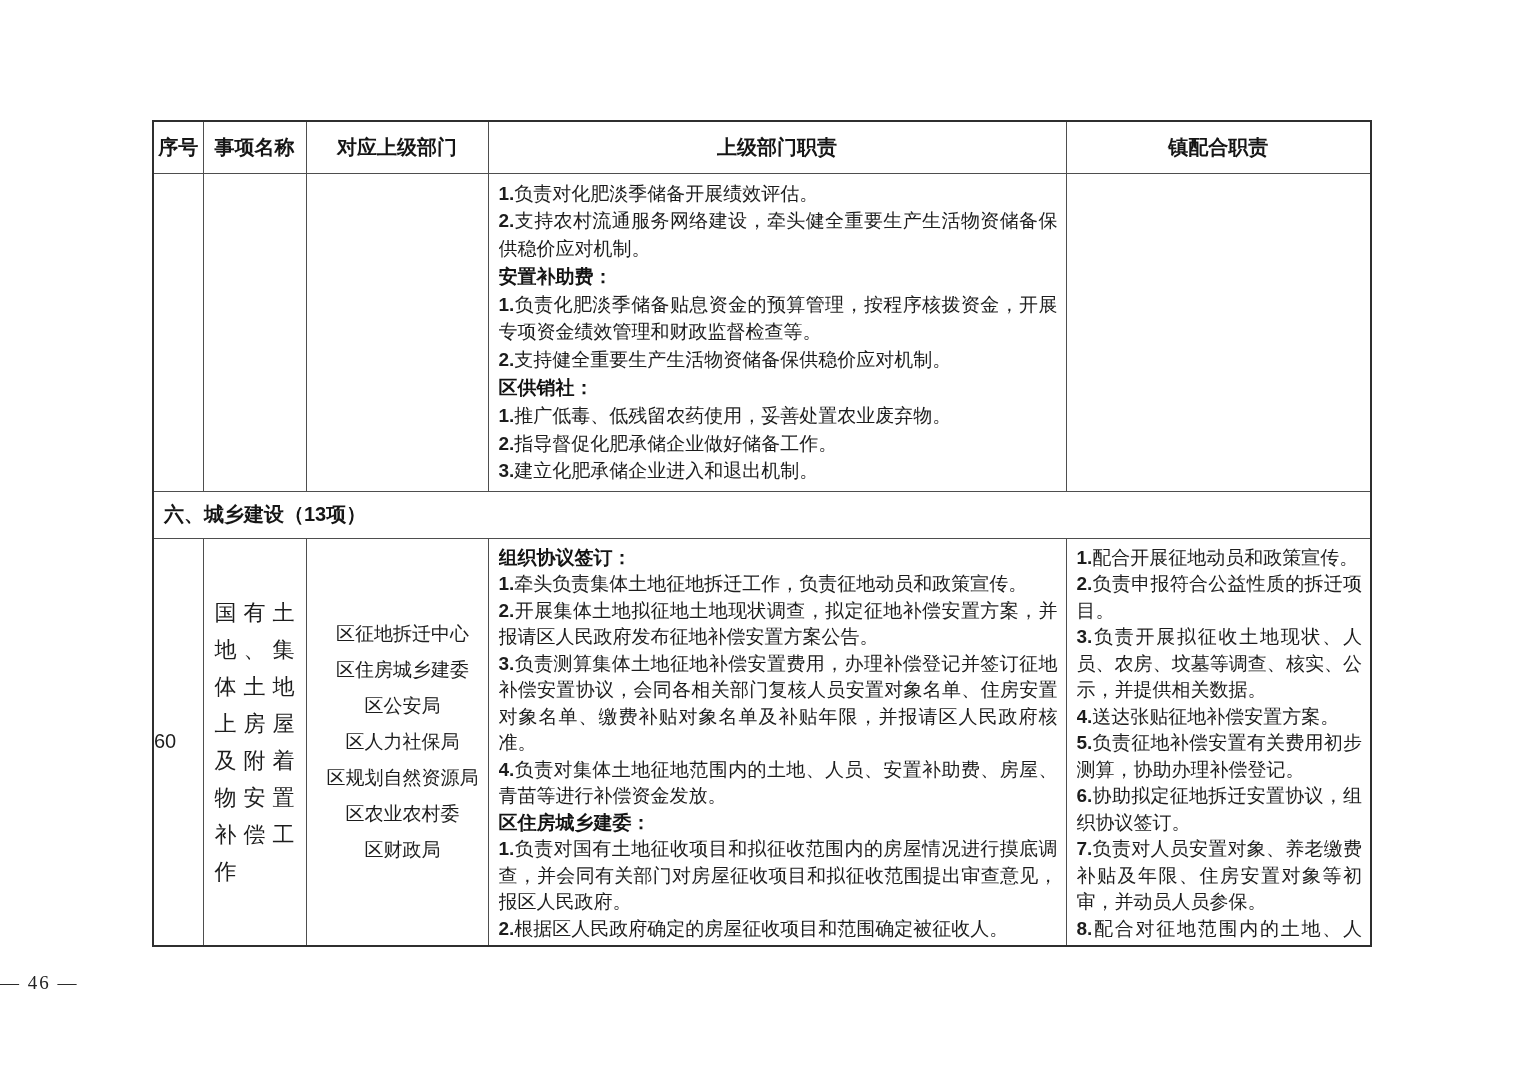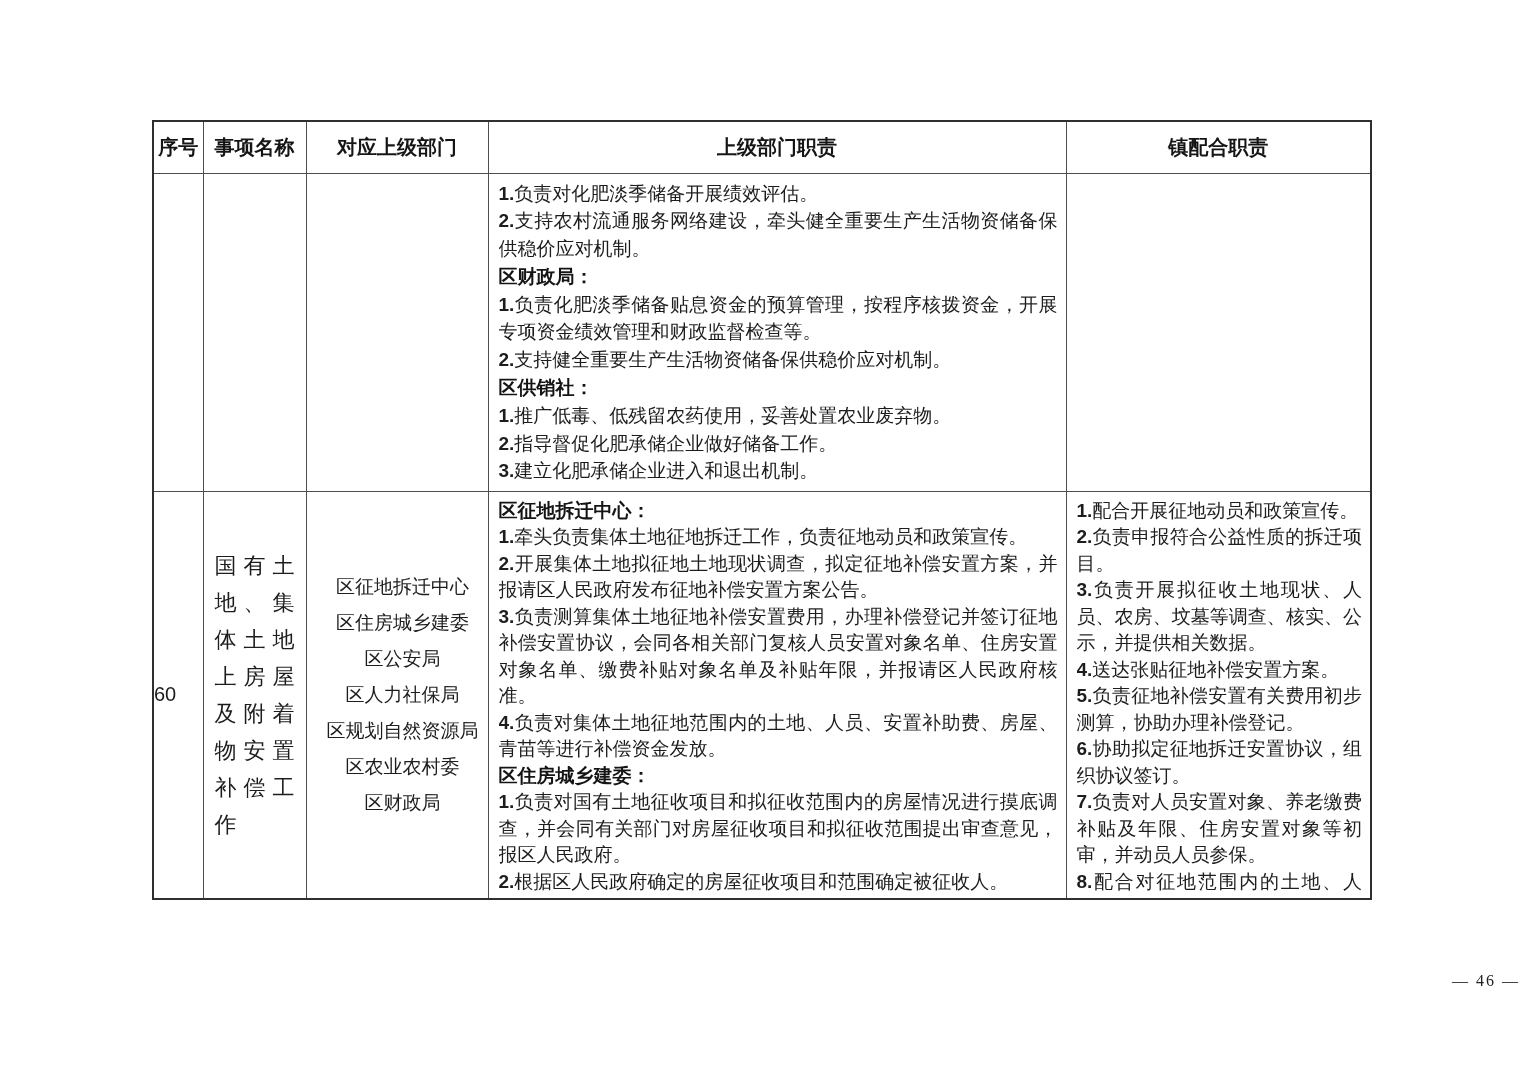--- a/index.html
+++ b/index.html
@@ -49,21 +49,21 @@
   }
   .entry-0 .duty-item, .entry-0 .duty-org { line-height:27.8px; }
   .entry-1 .duty-item, .entry-1 .duty-org { line-height:26.5px; }
   .duty-org { font-weight:bold; color:#141414; }
   .num {
     font-family:"Liberation Sans","DejaVu Sans",sans-serif;
     font-weight:bold;
   }
   .page-number {
     position:absolute; top:972px; left:0; width:1520px;
-    text-align:right; font-size:16px; letter-spacing:2px;
+    text-align:left; font-size:19px; letter-spacing:2px;
     font-family:"Liberation Serif","DejaVu Serif",serif; color:#222;
   }
 </style>
 </head>
 <body>
 
 <div class="page">
   <table class="main-table">
     <colgroup>
         <col class="c1">
@@ -85,50 +85,53 @@
         <tr class="entry-row entry-0">
           <td class="seq-cell"></td>
           <td class="name-cell">
             <div class="name-text"></div>
           </td>
           <td class="dept-cell"></td>
           <td class="duty-cell">
             <div class="clip clip-0">
               <p class="duty-item"><span class="num">1.</span><span class="txt">负责对化肥淡季储备开展绩效评估。</span></p>
               <p class="duty-item"><span class="num">2.</span><span class="txt">支持农村流通服务网络建设，牵头健全重要生产生活物资储备保供稳价应对机制。</span></p>
-              <p class="duty-org">区财政局：</p>
+              <p class="duty-org">安置补助费：</p>
               <p class="duty-item"><span class="num">1.</span><span class="txt">负责化肥淡季储备贴息资金的预算管理，按程序核拨资金，开展专项资金绩效管理和财政监督检查等。</span></p>
               <p class="duty-item"><span class="num">2.</span><span class="txt">支持健全重要生产生活物资储备保供稳价应对机制。</span></p>
               <p class="duty-org">区供销社：</p>
               <p class="duty-item"><span class="num">1.</span><span class="txt">推广低毒、低残留农药使用，妥善处置农业废弃物。</span></p>
               <p class="duty-item"><span class="num">2.</span><span class="txt">指导督促化肥承储企业做好储备工作。</span></p>
               <p class="duty-item"><span class="num">3.</span><span class="txt">建立化肥承储企业进入和退出机制。</span></p>
             </div>
           </td>
           <td class="town-cell">
             <div class="clip clip-0"></div>
           </td>
+        </tr>
+        <tr class="section-row">
+          <td colspan="5" class="section-cell">六、城乡建设（13项）</td>
         </tr>
         <tr class="entry-row entry-1">
           <td class="seq-cell">60</td>
           <td class="name-cell">
             <div class="name-text">国有土地、集体土地上房屋及附着物安置补偿工作</div>
           </td>
           <td class="dept-cell">
             <p class="dept-line">区征地拆迁中心</p>
             <p class="dept-line">区住房城乡建委</p>
             <p class="dept-line">区公安局</p>
             <p class="dept-line">区人力社保局</p>
             <p class="dept-line">区规划自然资源局</p>
             <p class="dept-line">区农业农村委</p>
             <p class="dept-line">区财政局</p>
           </td>
           <td class="duty-cell">
             <div class="clip clip-1">
-              <p class="duty-org">区征地拆迁中心：</p>
+              <p class="duty-org">组织协议签订：</p>
               <p class="duty-item"><span class="num">1.</span><span class="txt">牵头负责集体土地征地拆迁工作，负责征地动员和政策宣传。</span></p>
               <p class="duty-item"><span class="num">2.</span><span class="txt">开展集体土地拟征地土地现状调查，拟定征地补偿安置方案，并报请区人民政府发布征地补偿安置方案公告。</span></p>
               <p class="duty-item"><span class="num">3.</span><span class="txt">负责测算集体土地征地补偿安置费用，办理补偿登记并签订征地补偿安置协议，会同各相关部门复核人员安置对象名单、住房安置对象名单、缴费补贴对象名单及补贴年限，并报请区人民政府核准。</span></p>
               <p class="duty-item"><span class="num">4.</span><span class="txt">负责对集体土地征地范围内的土地、人员、安置补助费、房屋、青苗等进行补偿资金发放。</span></p>
               <p class="duty-org">区住房城乡建委：</p>
               <p class="duty-item"><span class="num">1.</span><span class="txt">负责对国有土地征收项目和拟征收范围内的房屋情况进行摸底调查，并会同有关部门对房屋征收项目和拟征收范围提出审查意见，报区人民政府。</span></p>
               <p class="duty-item"><span class="num">2.</span><span class="txt">根据区人民政府确定的房屋征收项目和范围确定被征收人。</span></p>
             </div>
           </td>
           <td class="town-cell">

